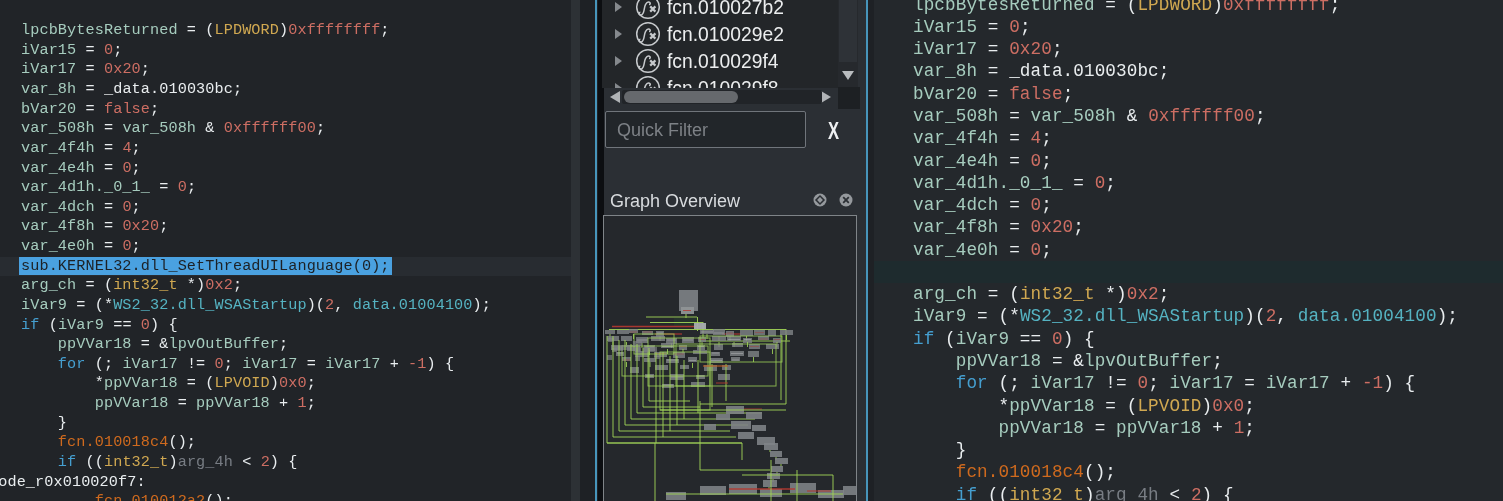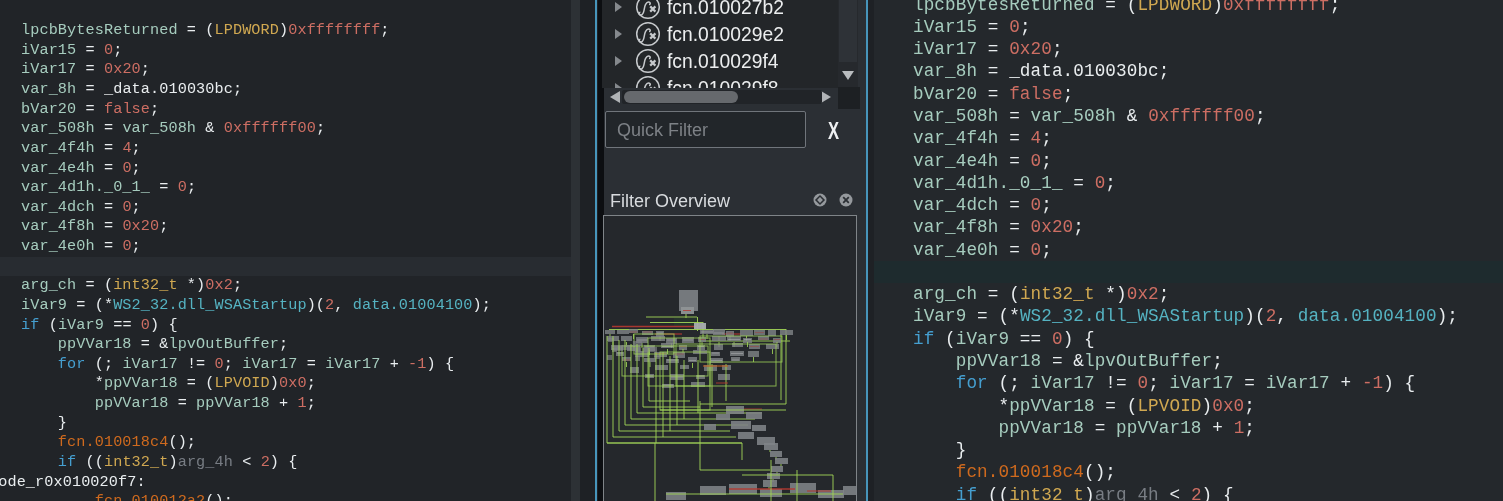--- a/index.html
+++ b/index.html
@@ -15,20 +15,21 @@
 <div class="abs cl" style="left:21px;top:60.4px;font-size:15.2px;line-height:19.62px"><i style="color:#a6ccbe">iVar17</i><i style="color:#e9edef"> = </i><i style="color:#cd6e63">0x20</i><i style="color:#e9edef">;</i></div>
 <div class="abs cl" style="left:21px;top:80.0px;font-size:15.2px;line-height:19.62px"><i style="color:#a6ccbe">var_8h</i><i style="color:#e9edef"> = </i><i style="color:#e9edef">_data.010030bc</i><i style="color:#e9edef">;</i></div>
 <div class="abs cl" style="left:21px;top:99.7px;font-size:15.2px;line-height:19.62px"><i style="color:#a6ccbe">bVar20</i><i style="color:#e9edef"> = </i><i style="color:#cd6e63">false</i><i style="color:#e9edef">;</i></div>
 <div class="abs cl" style="left:21px;top:119.3px;font-size:15.2px;line-height:19.62px"><i style="color:#a6ccbe">var_508h</i><i style="color:#e9edef"> = </i><i style="color:#a6ccbe">var_508h</i><i style="color:#e9edef"> &amp; </i><i style="color:#cd6e63">0xffffff00</i><i style="color:#e9edef">;</i></div>
 <div class="abs cl" style="left:21px;top:138.9px;font-size:15.2px;line-height:19.62px"><i style="color:#a6ccbe">var_4f4h</i><i style="color:#e9edef"> = </i><i style="color:#cd6e63">4</i><i style="color:#e9edef">;</i></div>
 <div class="abs cl" style="left:21px;top:158.5px;font-size:15.2px;line-height:19.62px"><i style="color:#a6ccbe">var_4e4h</i><i style="color:#e9edef"> = </i><i style="color:#cd6e63">0</i><i style="color:#e9edef">;</i></div>
 <div class="abs cl" style="left:21px;top:178.2px;font-size:15.2px;line-height:19.62px"><i style="color:#a6ccbe">var_4d1h._0_1_</i><i style="color:#e9edef"> = </i><i style="color:#cd6e63">0</i><i style="color:#e9edef">;</i></div>
 <div class="abs cl" style="left:21px;top:197.8px;font-size:15.2px;line-height:19.62px"><i style="color:#a6ccbe">var_4dch</i><i style="color:#e9edef"> = </i><i style="color:#cd6e63">0</i><i style="color:#e9edef">;</i></div>
 <div class="abs cl" style="left:21px;top:217.4px;font-size:15.2px;line-height:19.62px"><i style="color:#a6ccbe">var_4f8h</i><i style="color:#e9edef"> = </i><i style="color:#cd6e63">0x20</i><i style="color:#e9edef">;</i></div>
 <div class="abs cl" style="left:21px;top:237.0px;font-size:15.2px;line-height:19.62px"><i style="color:#a6ccbe">var_4e0h</i><i style="color:#e9edef"> = </i><i style="color:#cd6e63">0</i><i style="color:#e9edef">;</i></div>
+<div class="abs cl" style="left:21px;top:256.6px;font-size:15.2px;line-height:19.62px"><i class="sel">sub.KERNEL32.dll_SetThreadUILanguage(0);</i></div>
 <div class="abs cl" style="left:21px;top:276.2px;font-size:15.2px;line-height:19.62px"><i style="color:#a6ccbe">arg_ch</i><i style="color:#e9edef"> = (</i><i style="color:#d0a851">int32_t</i><i style="color:#e9edef"> *)</i><i style="color:#cd6e63">0x2</i><i style="color:#e9edef">;</i></div>
 <div class="abs cl" style="left:21px;top:295.9px;font-size:15.2px;line-height:19.62px"><i style="color:#a6ccbe">iVar9</i><i style="color:#e9edef"> = (*</i><i style="color:#55b3c2">WS2_32.dll_WSAStartup</i><i style="color:#e9edef">)(</i><i style="color:#cd6e63">2</i><i style="color:#e9edef">, </i><i style="color:#55b3c2">data.01004100</i><i style="color:#e9edef">);</i></div>
 <div class="abs cl" style="left:21px;top:315.5px;font-size:15.2px;line-height:19.62px"><i style="color:#459fd0">if</i><i style="color:#e9edef"> (</i><i style="color:#a6ccbe">iVar9</i><i style="color:#e9edef"> == </i><i style="color:#cd6e63">0</i><i style="color:#e9edef">) {</i></div>
 <div class="abs cl" style="left:21px;top:335.1px;font-size:15.2px;line-height:19.62px"><i style="color:#e9edef">    </i><i style="color:#a6ccbe">ppVVar18</i><i style="color:#e9edef"> = &amp;</i><i style="color:#a6ccbe">lpvOutBuffer</i><i style="color:#e9edef">;</i></div>
 <div class="abs cl" style="left:21px;top:354.7px;font-size:15.2px;line-height:19.62px"><i style="color:#e9edef">    </i><i style="color:#459fd0">for</i><i style="color:#e9edef"> (; </i><i style="color:#a6ccbe">iVar17</i><i style="color:#e9edef"> != </i><i style="color:#cd6e63">0</i><i style="color:#e9edef">; </i><i style="color:#a6ccbe">iVar17</i><i style="color:#e9edef"> = </i><i style="color:#a6ccbe">iVar17</i><i style="color:#e9edef"> + </i><i style="color:#cd6e63">-1</i><i style="color:#e9edef">) {</i></div>
 <div class="abs cl" style="left:21px;top:374.4px;font-size:15.2px;line-height:19.62px"><i style="color:#e9edef">        *</i><i style="color:#a6ccbe">ppVVar18</i><i style="color:#e9edef"> = (</i><i style="color:#d0a851">LPVOID</i><i style="color:#e9edef">)</i><i style="color:#cd6e63">0x0</i><i style="color:#e9edef">;</i></div>
 <div class="abs cl" style="left:21px;top:394.0px;font-size:15.2px;line-height:19.62px"><i style="color:#e9edef">        </i><i style="color:#a6ccbe">ppVVar18</i><i style="color:#e9edef"> = </i><i style="color:#a6ccbe">ppVVar18</i><i style="color:#e9edef"> + </i><i style="color:#cd6e63">1</i><i style="color:#e9edef">;</i></div>
 <div class="abs cl" style="left:21px;top:413.6px;font-size:15.2px;line-height:19.62px"><i style="color:#e9edef">    }</i></div>
 <div class="abs cl" style="left:21px;top:433.2px;font-size:15.2px;line-height:19.62px"><i style="color:#e9edef">    </i><i style="color:#cf6a1e">fcn.010018c4</i><i style="color:#e9edef">();</i></div>
 <div class="abs cl" style="left:21px;top:452.8px;font-size:15.2px;line-height:19.62px"><i style="color:#e9edef">    </i><i style="color:#459fd0">if</i><i style="color:#e9edef"> ((</i><i style="color:#d0a851">int32_t</i><i style="color:#e9edef">)</i><i style="color:#787d84">arg_4h</i><i style="color:#e9edef"> &lt; </i><i style="color:#cd6e63">2</i><i style="color:#e9edef">) {</i></div>
@@ -79,21 +80,21 @@
 <div class="abs" style="left:838px;top:87px;width:22px;height:22px;background:#1d2023"></div>
 <svg class="abs" style="left:604px;top:88px" width="234" height="18" viewBox="0 0 234 18">
     <polygon points="16,3 16,15 6,9" fill="#b0b3b6"></polygon>
     <polygon points="217,3 217,15 227,9" fill="#b0b3b6"></polygon>
     <rect x="18" y="2" width="200" height="14" rx="2" fill="#212428"></rect>
     <rect x="20" y="3" width="114" height="12" rx="6" fill="#66696d"></rect>
   </svg>
 <div class="abs" style="left:605px;top:111px;width:201px;height:37px;background:#22262a;border:1px solid #70757b;border-radius:2px;box-sizing:border-box"></div>
 <div class="abs" style="left:617px;top:120px;font-size:18px;color:#7d8186">Quick Filter</div>
 <div class="abs" style="left:828px;top:118px;font-size:23px;font-weight:bold;color:#eef0f2;transform:scaleX(0.72);transform-origin:left">X</div>
-<div class="abs" style="left:610px;top:191px;font-size:18px;color:#d8dbde">Filter Overview</div>
+<div class="abs" style="left:610px;top:191px;font-size:18px;color:#d8dbde">Graph Overview</div>
 <svg class="abs" style="left:812px;top:192px" width="44" height="16" viewBox="0 0 44 16">
 <circle cx="8" cy="8" r="6.5" fill="#95999d"></circle>
     <rect x="5.2" y="5.2" width="5.6" height="5.6" fill="none" stroke="#2b2f34" stroke-width="1.5" transform="rotate(45 8 8)"></rect>
 <circle cx="34" cy="8" r="6.5" fill="#95999d"></circle>
     <path d="M31.2,5.2 l5.6,5.6 M36.8,5.2 l-5.6,5.6" stroke="#2b2f34" stroke-width="1.8"></path>
 </svg>
 <div class="abs" style="left:603px;top:215px;width:254px;height:290px;background:#25282c;border:1px solid #7f8488;box-sizing:border-box"></div>
 <svg class="abs" style="left:605px;top:216px" width="252" height="285" viewBox="605 216 252 285">
     <rect x="679" y="290" width="19" height="21" fill="#75797d"></rect>
 <rect x="681" y="307" width="13" height="7" fill="#8f9396" fill-opacity="0.95"></rect>

